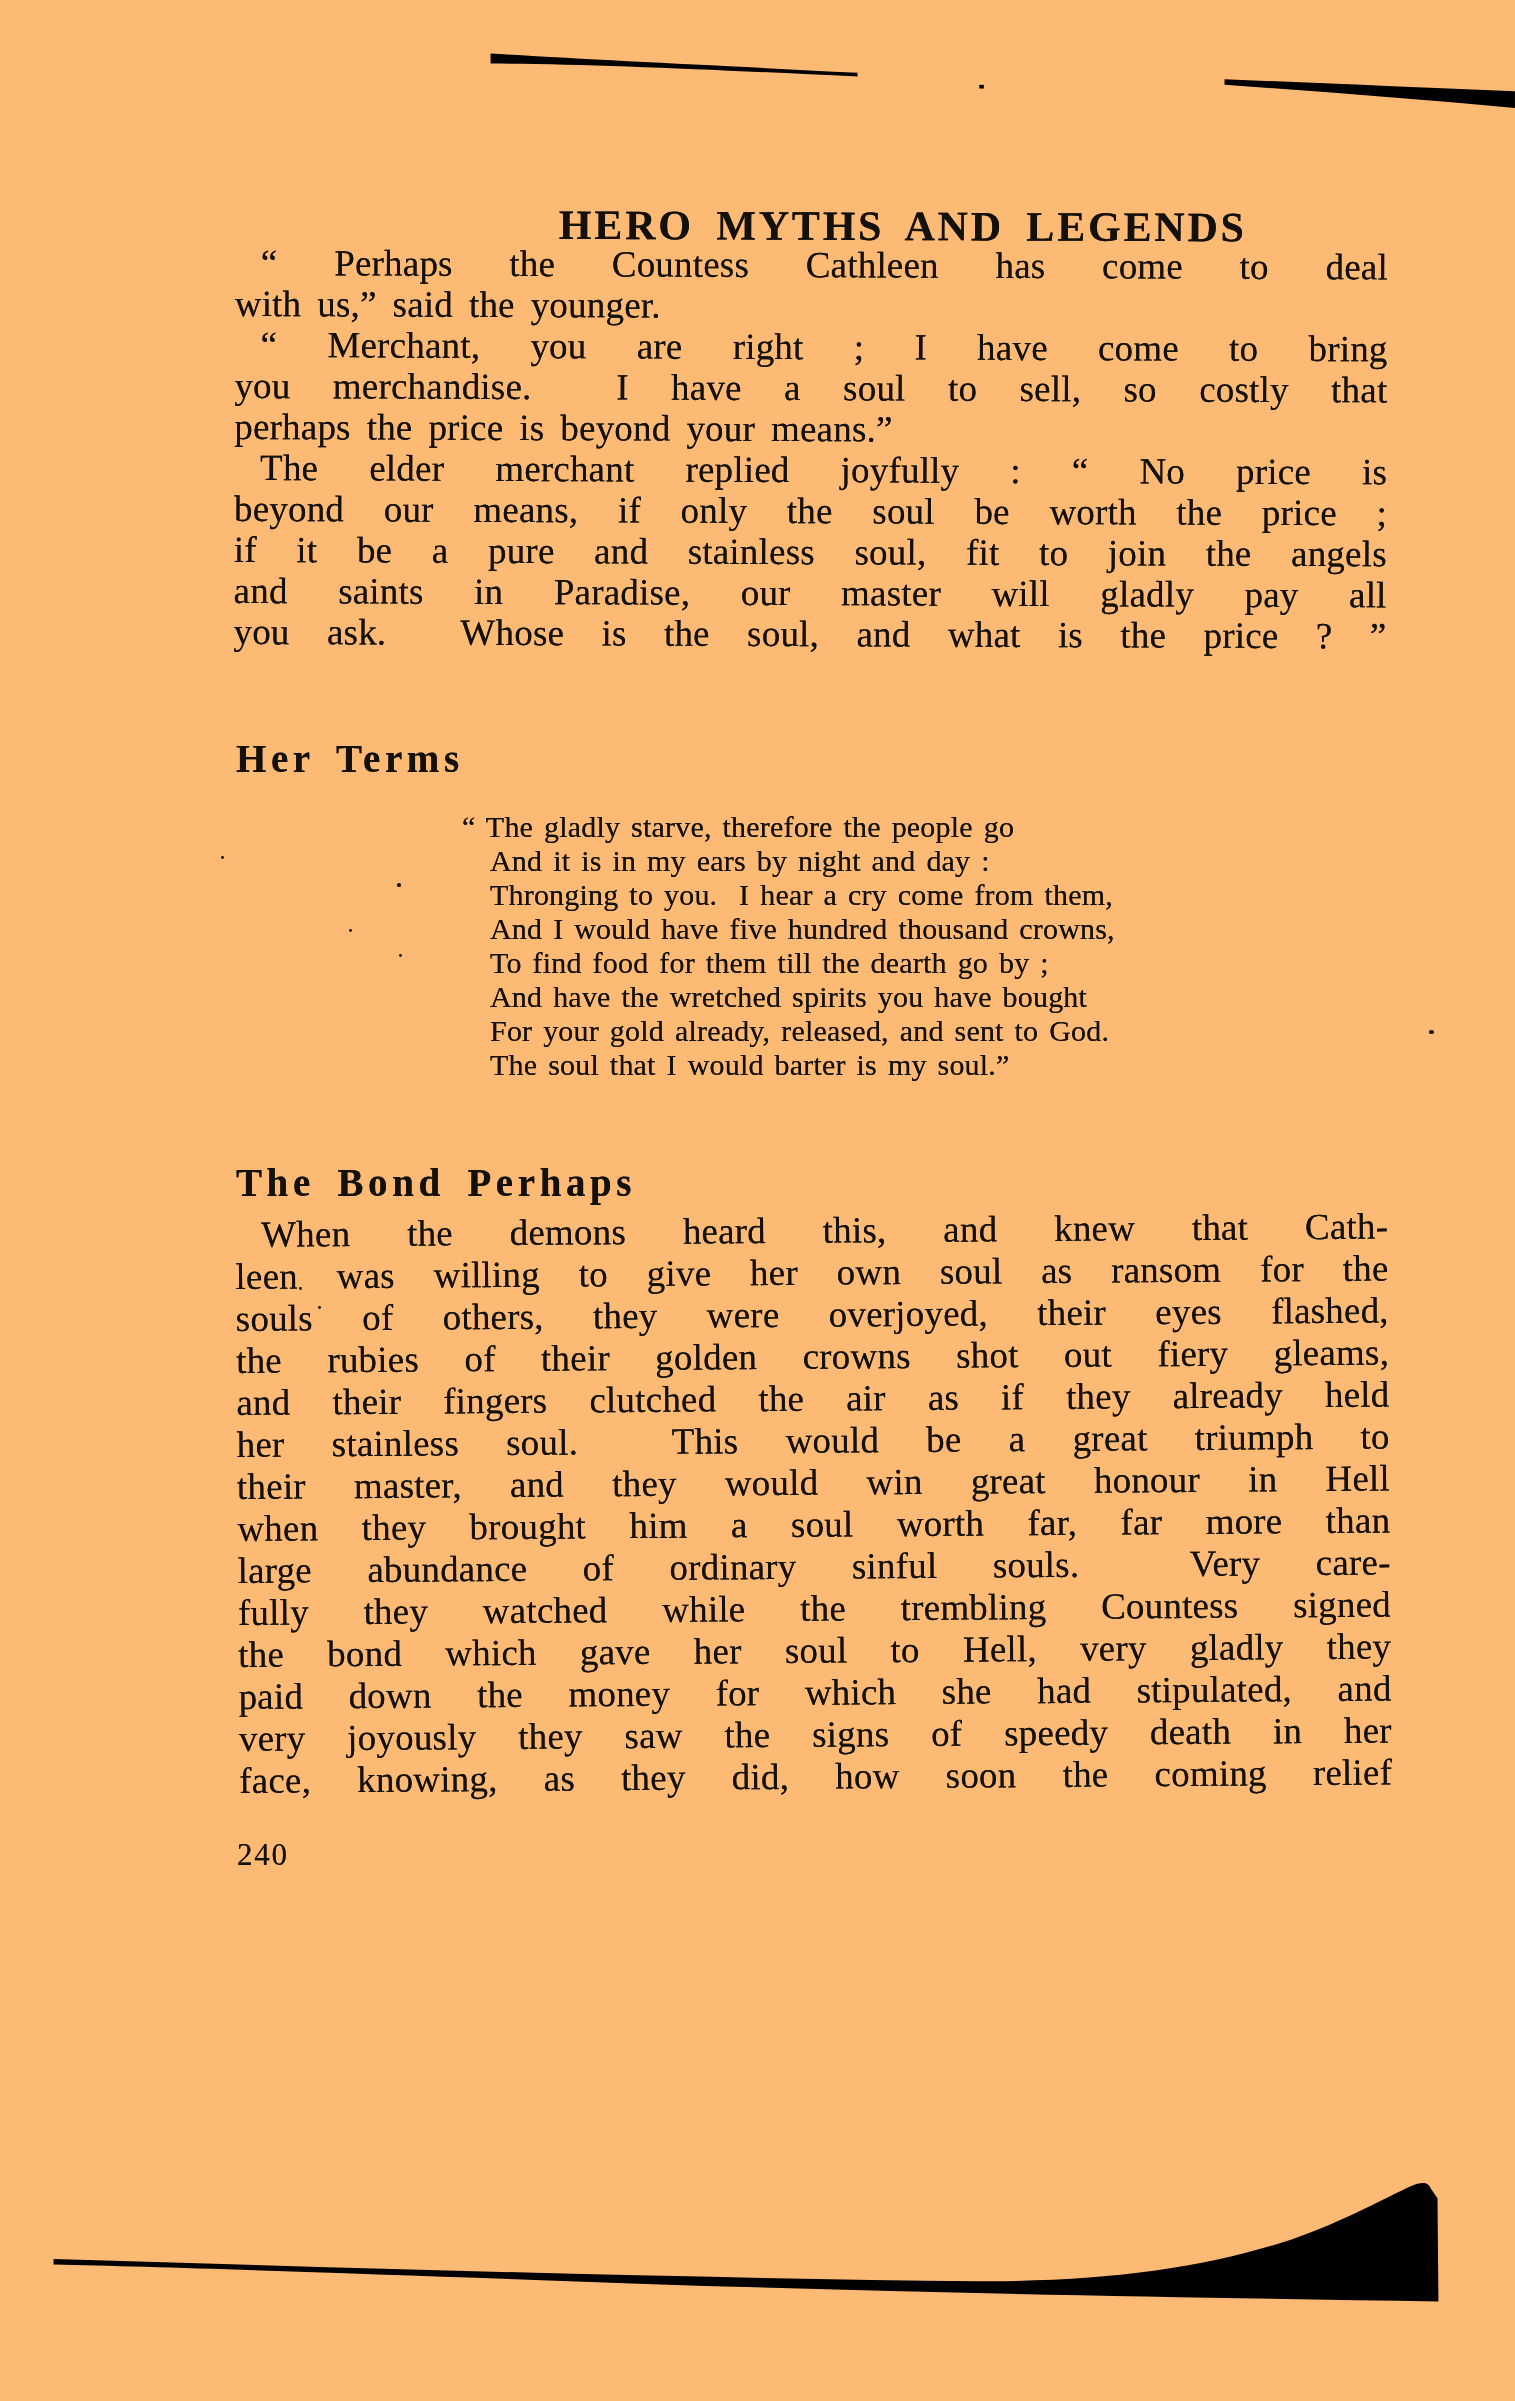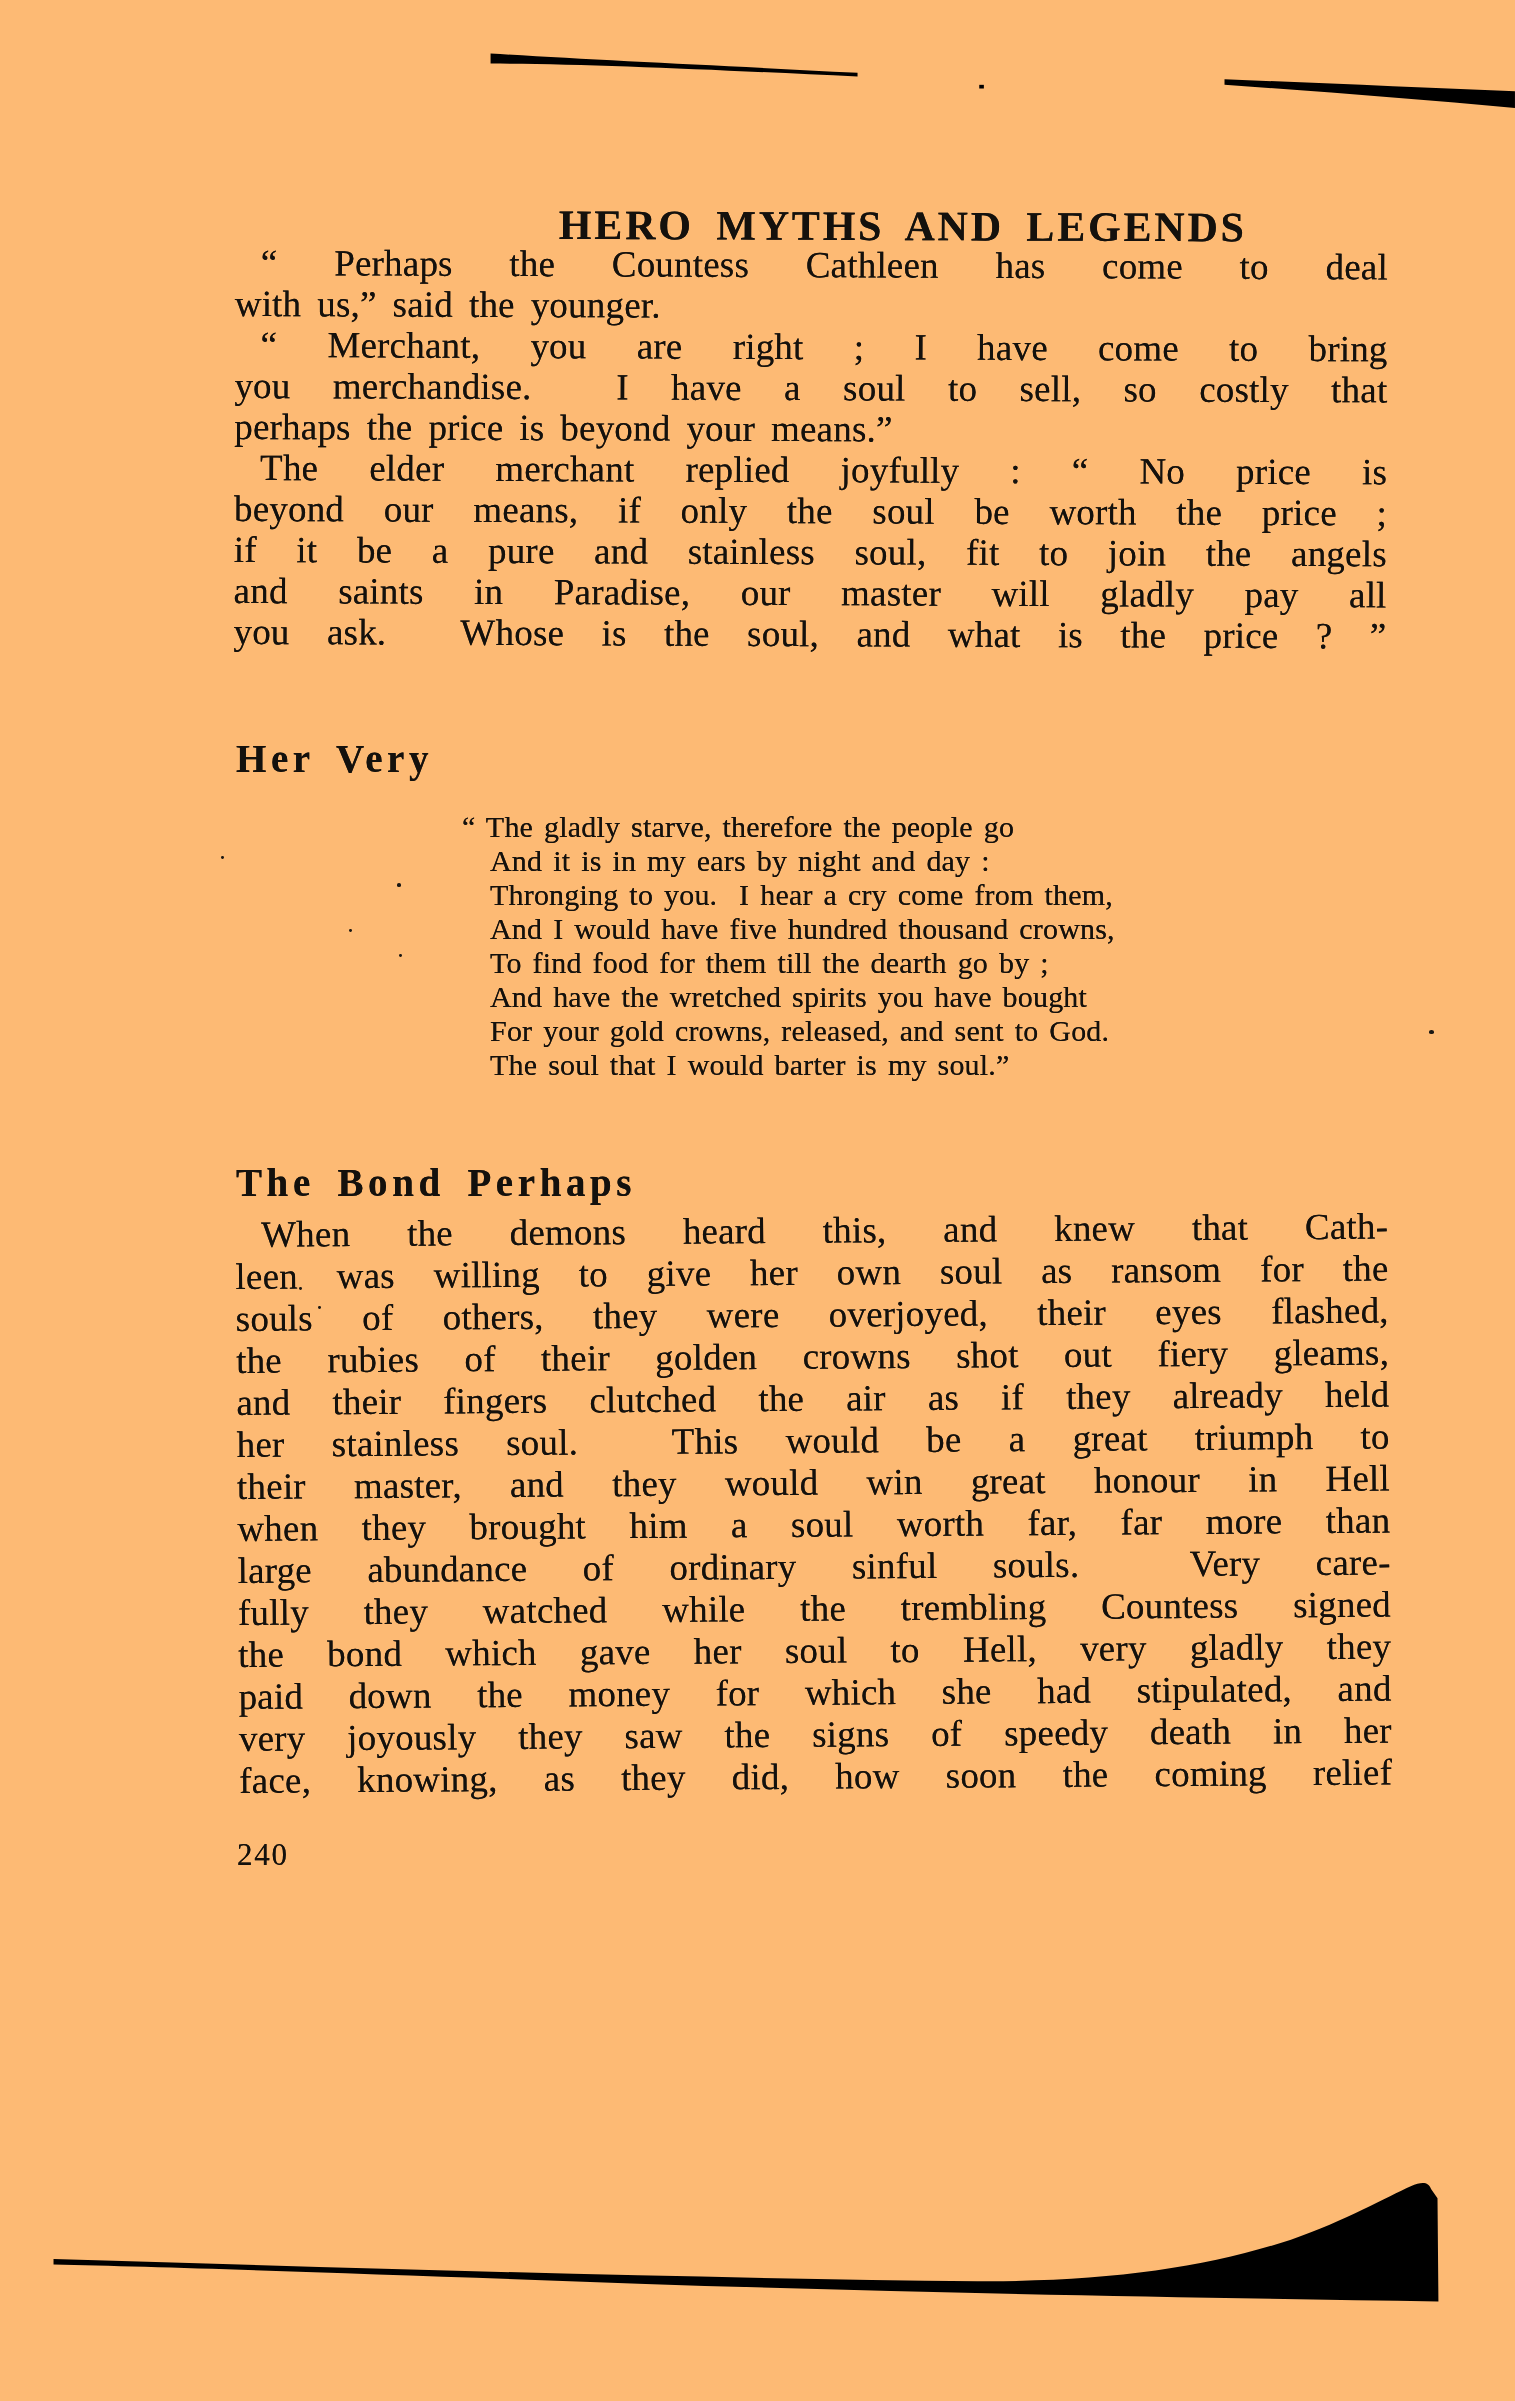--- a/index.html
+++ b/index.html
@@ -83,30 +83,30 @@
       </div>
       <div>
         <div class="line indent">The elder merchant replied joyfully : “ No price is</div>
         <div class="line">beyond our means, if only the soul be worth the price ;</div>
         <div class="line">if it be a pure and stainless soul, fit to join the angels</div>
         <div class="line">and saints in Paradise, our master will gladly pay all</div>
         <div class="line">you ask.&nbsp; Whose is the soul, and what is the price ? ”</div>
       </div>
     </div>
 
-  <h2 class="sect-heading" id="heading-her-terms">Her Very</h2>
+  <h2 class="sect-heading" id="heading-her-terms">Her Terms</h2>
 
   <div id="poem">
       <div class="line rag">“ The gladly starve, therefore the people go</div>
       <div class="line rag">And it is in my ears by night and day :</div>
       <div class="line rag">Thronging to you.&nbsp; I hear a cry come from them,</div>
       <div class="line rag">And I would have five hundred thousand crowns,</div>
       <div class="line rag">To find food for them till the dearth go by ;</div>
       <div class="line rag">And have the wretched spirits you have bought</div>
-      <div class="line rag">For your gold crowns, released, and sent to God.</div>
+      <div class="line rag">For your gold already, released, and sent to God.</div>
       <div class="line rag">The soul that I would barter is my soul.”</div>
     </div>
 
   <h2 class="sect-heading" id="heading-bond-signed">The Bond Perhaps</h2>
 
   <div class="column" id="bond">
       <div class="line indent">When the demons heard this, and knew that Cath-</div>
       <div class="line">leen was willing to give her own soul as ransom for the</div>
       <div class="line">souls of others, they were overjoyed, their eyes flashed,</div>
       <div class="line">the rubies of their golden crowns shot out fiery gleams,</div>

